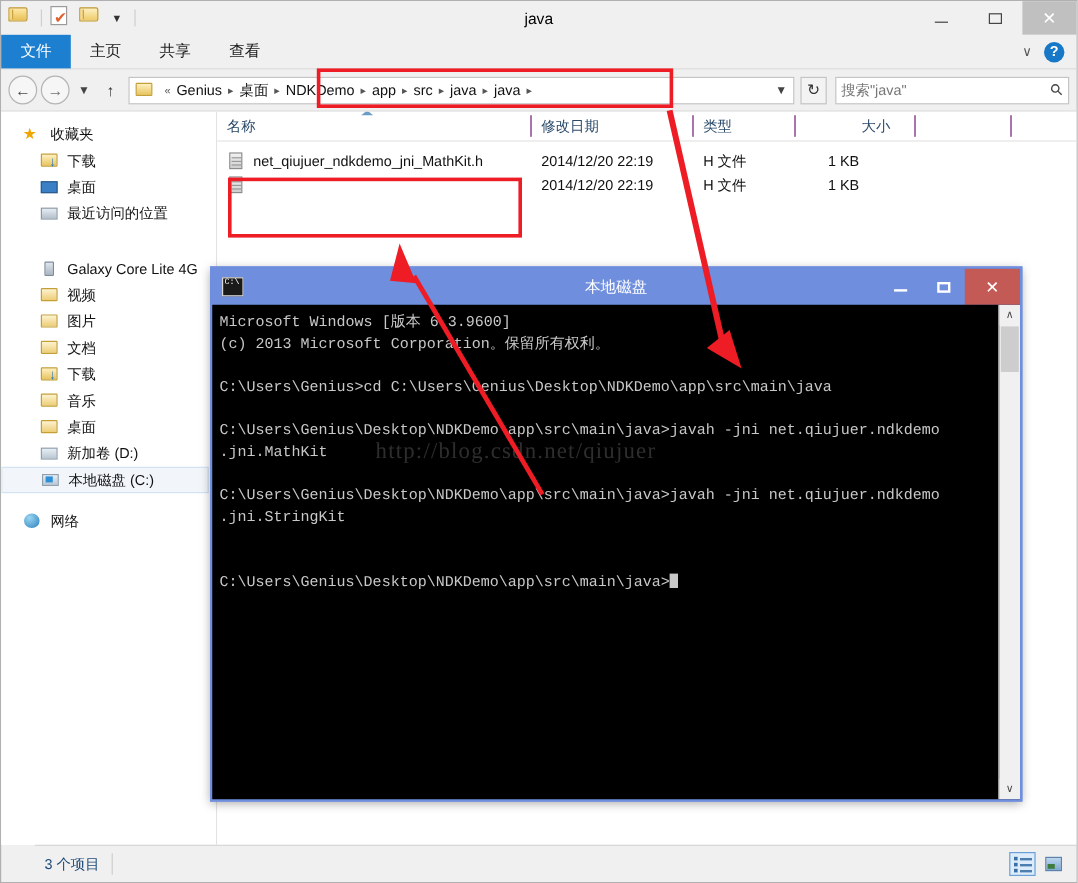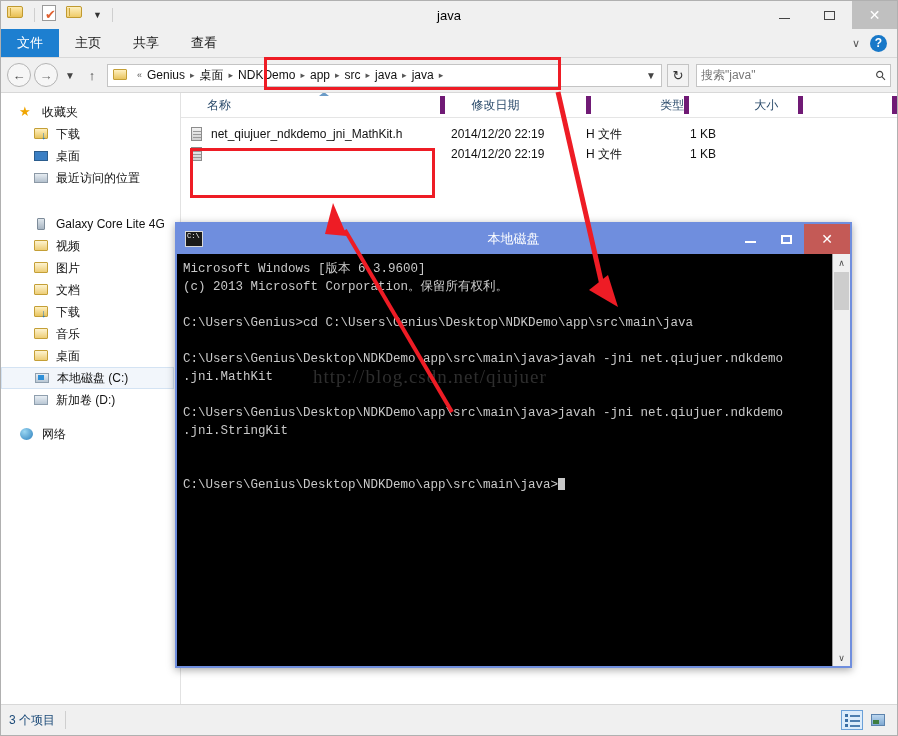--- a/index.html
+++ b/index.html
@@ -416,29 +416,28 @@
     align-items: center;
     border-bottom: 1px solid #e5e5e5;
     font-size: 12px;
     color: #2a4a6a;
     flex: none;
     position: relative;
   }
   .col {
     padding-left: 8px;
     box-sizing: border-box;
-    border-right: 5px solid #701a75;
+    border-right: 1px solid #701a75;
     height: 18px;
     line-height: 18px;
     position: relative;
-    margin-left: 18px;
   }
   .col.name { width: 262px; }
   .col.date { width: 135px; }
-  .col.type { width: 85px; text-align: right; }
+  .col.type { width: 85px; }
   .col.size { width: 100px; text-align: right; padding-right: 20px;}
   .col.extra { width: 80px; }
   .sort-tri {
     position: absolute;
     left: 120px; top: -4px;
     width: 0; height: 0;
     border-left: 5px solid transparent;
     border-right: 5px solid transparent;
     border-bottom: 4px solid #6b9bc7;
   }
@@ -481,20 +480,21 @@
   
   .statusbar {
     height: 30px;
     background: #f0f0f0;
     border-top: 1px solid #d8d8d8;
     display: flex;
     align-items: center;
     padding: 0 8px;
     flex: none;
     position: relative;
+    margin-left: 28px;
   }
   .status-text {
     font-size: 12px;
     color: #1b4a78;
     border-right: 1px solid #cfcfcf;
     padding-right: 10px;
     height: 18px;
     line-height: 18px;
   }
   .view-btns {
@@ -821,31 +821,31 @@
             <span class="mini-folder blue-tint"></span>
           </span>
         <span>音乐</span>
       </div>
       <div class="nav-item child">
         <span class="ico">
             <span class="mini-folder blue-tint"></span>
           </span>
         <span>桌面</span>
       </div>
+      <div class="nav-item child">
+        <span class="ico">
+            <span class="mini-drive"></span>
+          </span>
+        <span>新加卷 (D:)</span>
+      </div>
       <div class="nav-item child selected">
         <span class="ico">
             <span class="mini-drive win"></span>
           </span>
         <span>本地磁盘 (C:)</span>
-      </div>
-      <div class="nav-item child">
-        <span class="ico">
-            <span class="mini-drive"></span>
-          </span>
-        <span>新加卷 (D:)</span>
       </div>
 
       <div class="nav-gap"></div>
 
       <div class="nav-item">
         <span class="ico">
             <span class="mini-net"></span>
           </span>
         <span>网络</span>
       </div>

